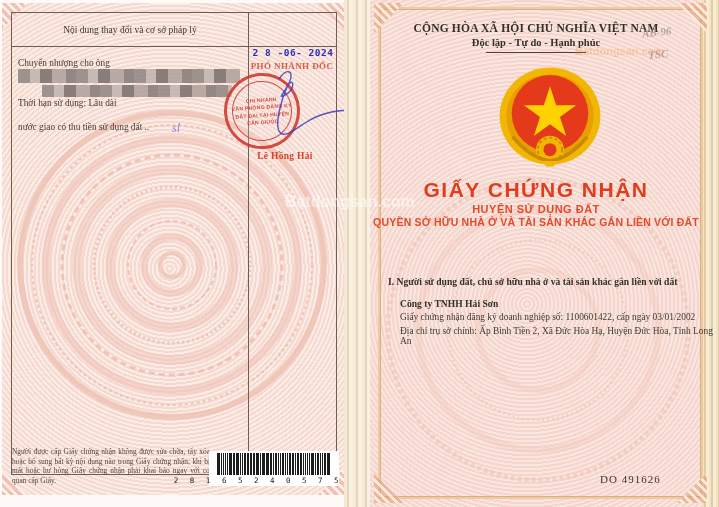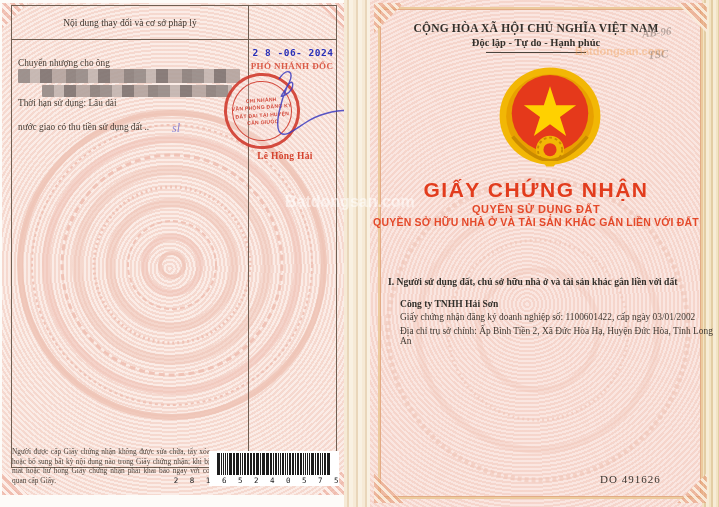--- a/index.html
+++ b/index.html
@@ -8,21 +8,21 @@
 
   
   .left-page {
     position:absolute; left:2px; top:3px; width:342px; height:492px;
     background-color:#f9e4dc;
     background-image:
       repeating-radial-gradient(circle at 49% 54%, rgba(255,255,255,.30) 0 2px, rgba(236,186,172,.28) 2px 4px);
   }
   .rings { position:absolute; left:0; top:0; pointer-events:none; }
 
-  .lp-table { position:absolute; left:9px; top:2px; width:326px; height:463px; border:1px solid #6f5f52; }
+  .lp-table { position:absolute; left:9px; top:9px; width:326px; height:463px; border:1px solid #6f5f52; }
   .lp-colsep { position:absolute; left:236px; top:0; width:1px; height:100%; background:#6f5f52; }
   .lp-headsep { position:absolute; left:0; top:33px; width:100%; height:1px; background:#6f5f52; }
   .lp-h1 { position:absolute; left:0; top:0; width:236px; height:33px; display:flex; align-items:center; justify-content:center;
            font-size:9.5px; color:#3c352e; }
   .lp-h2 { position:absolute; left:237px; top:0; width:88px; height:33px; display:flex; align-items:center; justify-content:center;
            text-align:center; font-size:9px; color:#3c352e; line-height:1.35; padding:0 3px; }
 
   .lp-line { position:absolute; font-size:9.3px; color:#443c34; white-space:nowrap; }
   .redact { position:absolute; border-radius:1px; opacity:.9;
     background-image:
@@ -249,21 +249,21 @@
         <polygon points="60,26 66.6,46.4 88,46.4 70.7,59 77.3,79.4 60,66.8 42.7,79.4 49.3,59 32,46.4 53.4,46.4"></polygon>
       </g>
       <circle cx="60" cy="94" r="15" fill="#f2b705"></circle>
       <circle cx="60" cy="94" r="13" fill="none" stroke="#c98a00" stroke-width="2" stroke-dasharray="3 3"></circle>
       <circle cx="60" cy="94" r="7" fill="#e5391b"></circle>
       <path d="M20 80 Q40 104 60 106 Q80 104 100 80" fill="none" stroke="#c98a00" stroke-width="4"></path>
       <path d="M52 106 L68 106 L64 112 L56 112 Z" fill="#f2b705"></path>
     </svg>
 
     <div class="title1">GIẤY CHỨNG NHẬN</div>
-    <div class="title2">QUYỀN SỬ DỤNG ĐẤT</div>
+    <div class="title2">HUYỆN SỬ DỤNG ĐẤT</div>
     <div class="title3">QUYỀN SỞ HỮU NHÀ Ở VÀ TÀI SẢN KHÁC GẮN LIỀN VỚI ĐẤT</div>
 
     <div class="sec-heading">I. Người sử dụng đất, chủ sở hữu nhà ở và tài sản khác gắn liền với đất</div>
     <div class="sec-owner">Công ty TNHH Hải Sơn</div>
     <div class="sec-reg">Giấy chứng nhận đăng ký doanh nghiệp số: 1100601422, cấp ngày 03/01/2002</div>
     <div class="sec-addr">Địa chỉ trụ sở chính: Ấp Bình Tiền 2, Xã Đức Hòa Hạ, Huyện Đức Hòa, Tỉnh Long An</div>
 
     <div class="serial">DO 491626</div>
   </div>
 

